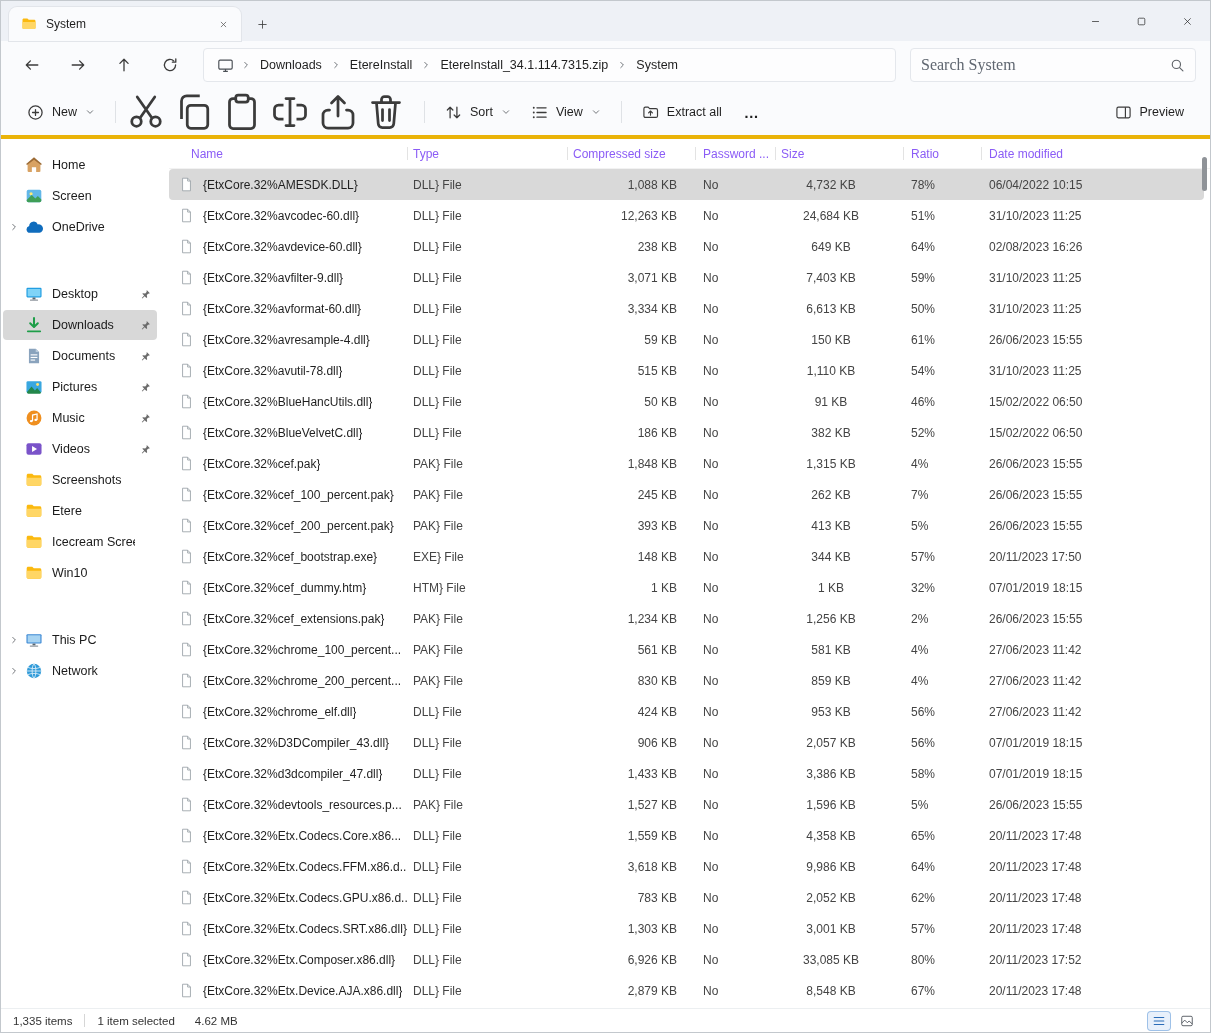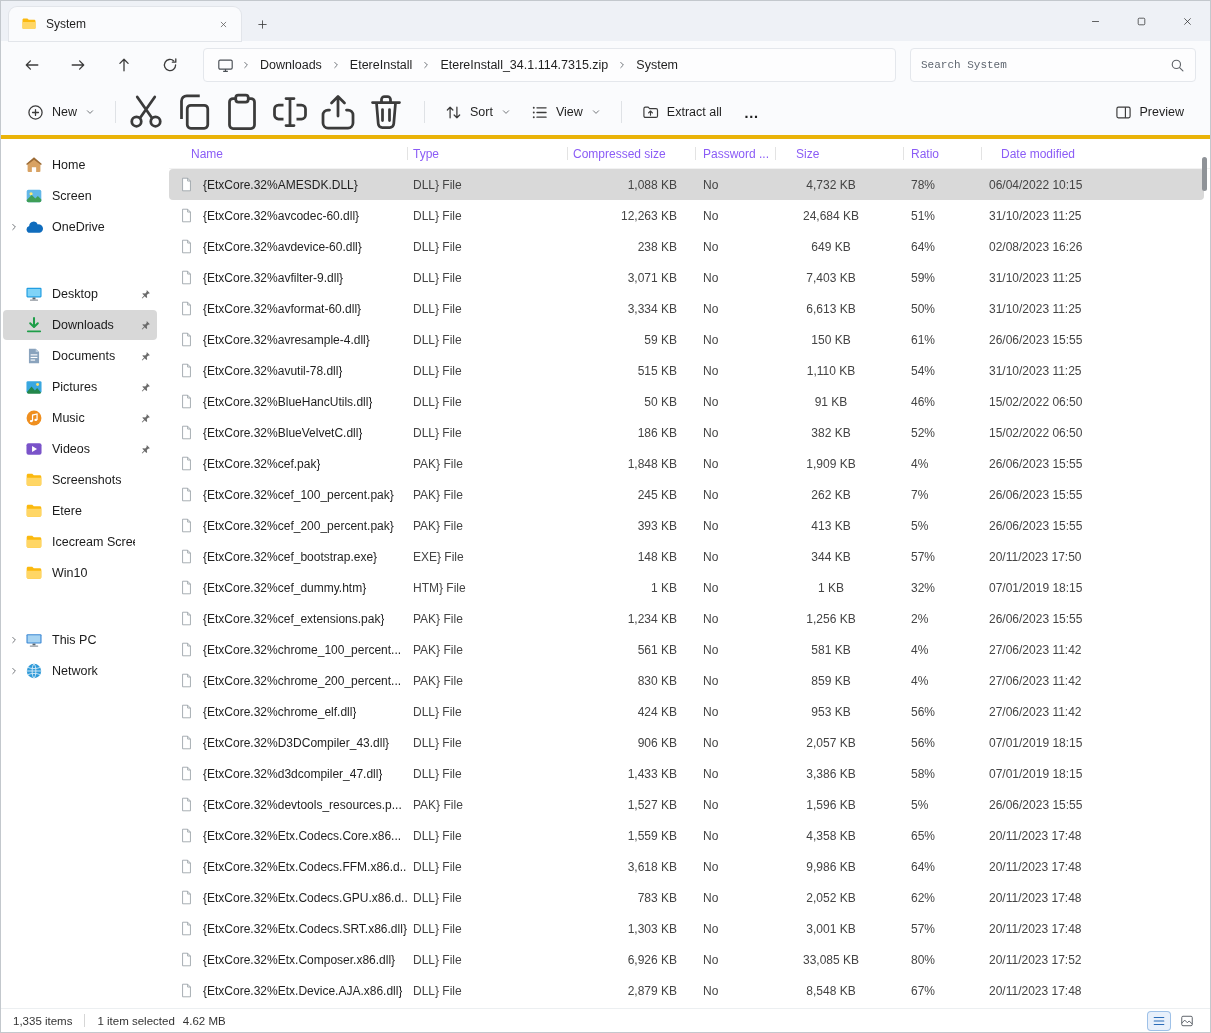--- a/index.html
+++ b/index.html
@@ -24,21 +24,21 @@
   
   .navrow{height:48px;background:#fafbfd;display:flex;align-items:center;padding:0 14px;flex:0 0 auto}
   .nav-btn{width:34px;height:34px;display:flex;align-items:center;justify-content:center;border-radius:4px;margin-right:12px;flex:0 0 auto}
   .nav-btn svg{width:16px;height:16px}
   .addressbar{flex:1;height:34px;background:#fdfdfe;border:1px solid #e4e7ec;border-radius:4px;display:flex;align-items:center;padding:0 8px;margin:0 14px 0 4px;gap:2px;overflow:hidden}
   .addr-icon{width:17px;height:17px;margin:0 5px;flex:0 0 auto}
   .crumb{font-size:12.5px;padding:4px 7px;border-radius:4px;white-space:nowrap}
   .crumb-chev{width:10px;height:10px;flex:0 0 auto}
   .crumb-chev svg{width:10px;height:10px}
   .searchbox{width:286px;height:34px;background:#fdfdfe;border:1px solid #e4e7ec;border-radius:4px;display:flex;align-items:center;padding:0 10px;flex:0 0 auto}
-  .searchbox input{flex:1;border:none;outline:none;background:transparent;font-family:Liberation Mono, monospace;font-size:11px;color:#1f1f1f}
+  .searchbox input{flex:1;border:none;outline:none;background:transparent;font-family:Liberation Serif, serif;font-size:16px;color:#1f1f1f}
   .searchbox input::placeholder{color:#5f6670}
   .search-icon{width:15px;height:15px;flex:0 0 auto}
 
   
   .toolbar{height:50px;background:#fafbfd;border-bottom:4px solid #eab308;display:flex;align-items:center;padding:0 16px;flex:0 0 auto}
   .tb-btn{height:36px;display:flex;align-items:center;gap:8px;padding:0 10px;border-radius:4px;font-size:12.5px;color:#1f1f1f;white-space:nowrap}
   .tb-icon{width:17px;height:17px;display:flex;flex:0 0 auto}
   .tb-icon svg{width:100%;height:100%}
   .tb-chev{width:10px;height:10px;display:flex}
   .tb-chev svg{width:10px;height:10px}
@@ -62,23 +62,23 @@
   .side-pin svg{width:11px;height:11px}
 
   .content{flex:1;padding-left:6px;display:flex;flex-direction:column;overflow:hidden}
   .listheader{height:30px;display:flex;align-items:center;flex:0 0 auto;border-bottom:1px solid #f2f2f2}
   .hcell{position:relative;height:100%;display:flex;align-items:center;font-size:12px;color:#8b5cf6;padding-left:6px;flex:0 0 auto;white-space:nowrap;overflow:hidden}
   .hcell:not(:first-child)::before{content:"";position:absolute;left:0;top:8px;bottom:8px;width:1px;background:#e3e3e3}
   .col-name{width:238px;padding-left:22px}
   .col-type{width:160px}
   .col-comp{width:128px}
   .col-pass{width:80px;padding-left:8px}
-  .col-size{width:128px;padding-left:21px}
+  .col-size{width:128px;padding-left:6px}
   .col-ratio{width:78px;padding-left:8px}
-  .col-date{width:160px;padding-left:20px}
+  .col-date{width:160px;padding-left:8px}
 
   .rows{flex:1;overflow:hidden}
   .row{height:31px;display:flex;align-items:center;border-radius:4px;margin-right:6px}
   .row.selected{background:#d9d9d9}
   .cell{font-size:12px;color:#444;white-space:nowrap;overflow:hidden;flex:0 0 auto}
   .c-name{width:238px;display:flex;align-items:center;gap:9px;padding-left:10px;color:#1f1f1f}
   .file-icon{width:15px;height:15px;flex:0 0 auto;display:flex}
   .file-icon svg{width:100%;height:100%}
   .name-text{overflow:hidden;white-space:nowrap}
   .c-type{width:160px;padding-left:6px}
@@ -87,21 +87,21 @@
   .c-size{width:128px;text-align:center;padding-right:16px}
   .c-ratio{width:78px;padding-left:8px}
   .c-date{width:160px;padding-left:8px}
 
   .scrollbar{position:absolute;top:4px;right:1px;bottom:4px;width:10px}
   .scroll-thumb{position:absolute;top:14px;right:2px;width:5px;height:34px;border-radius:3px;background:#8f9398}
 
   
   .statusbar{height:24px;border-top:1px solid #eceff1;display:flex;align-items:center;padding:0 12px;flex:0 0 auto;font-size:11.5px;color:#333;background:#fff}
   .status-divider{width:1px;height:13px;background:#d6d6d6;margin:0 12px}
-  .status-size{margin-left:8px}
+  .status-size{margin-left:20px}
   .view-toggles{margin-left:auto;display:flex;gap:6px;align-items:center}
   .view-toggle{width:22px;height:18px;display:flex;align-items:center;justify-content:center;border-radius:3px}
   .view-toggle svg{width:14px;height:14px}
   .view-toggle.active{background:#e8f0fb;box-shadow:0 0 0 1px #9ec1e8}
 </style>
 </head>
 <body>
 
 <div class="window">
 
@@ -817,21 +817,21 @@
                 <svg viewBox="0 0 16 16">
                   <path d="M3.8 1.3h5.4l3 3v10.4H3.8z" fill="#fff" stroke="#98a0a6" stroke-width=".9"></path>
                   <path d="M9.2 1.3v3h3" fill="none" stroke="#98a0a6" stroke-width=".9"></path>
                 </svg>
               </span>
               <span class="name-text">{EtxCore.32%cef.pak}</span>
             </span>
             <span class="cell c-type">PAK} File</span>
             <span class="cell c-comp">1,848 KB</span>
             <span class="cell c-pass">No</span>
-            <span class="cell c-size">1,909 KB</span>
+            <span class="cell c-size">1,315 KB</span>
             <span class="cell c-ratio">4%</span>
             <span class="cell c-date">26/06/2023 15:55</span>
           </div>
 
           <div class="row">
             <span class="cell c-name">
               <span class="file-icon">
                 <svg viewBox="0 0 16 16">
                   <path d="M3.8 1.3h5.4l3 3v10.4H3.8z" fill="#fff" stroke="#98a0a6" stroke-width=".9"></path>
                   <path d="M9.2 1.3v3h3" fill="none" stroke="#98a0a6" stroke-width=".9"></path>

